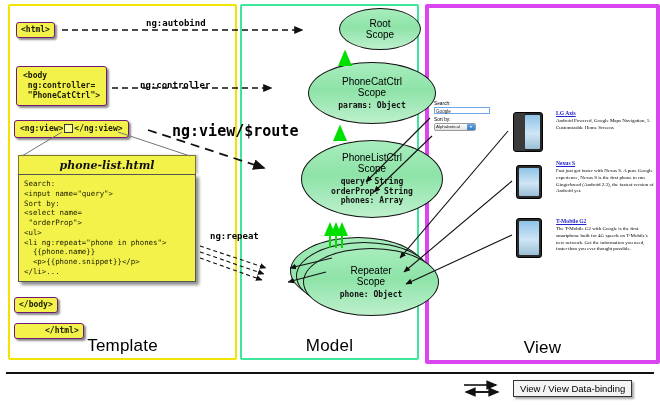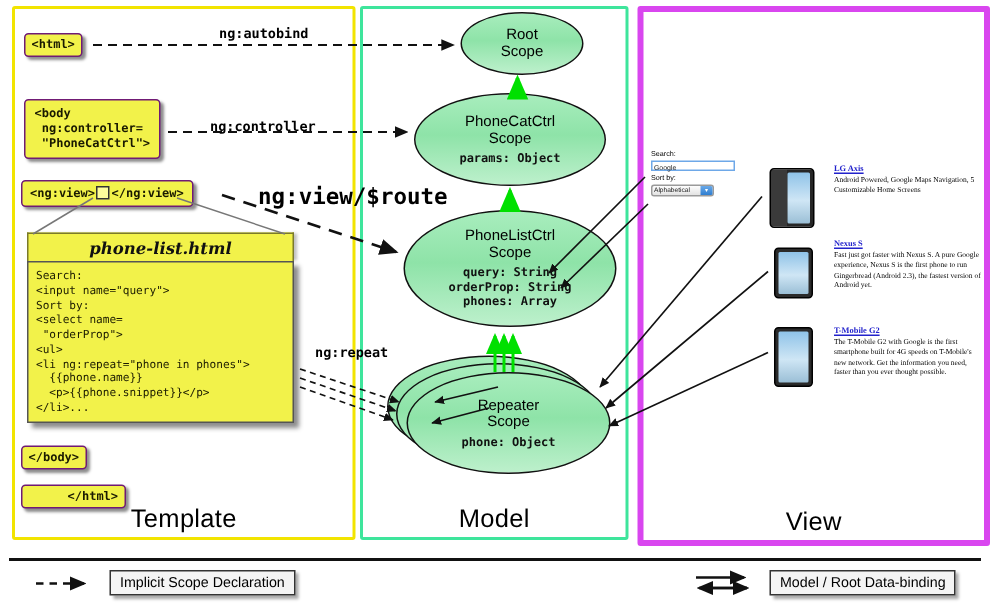--- a/index.html
+++ b/index.html
@@ -58,21 +58,21 @@
     font-size:7.4px;line-height:1.32;color:#1a1a00;
     padding:4px 5px;white-space:pre;
     box-shadow:3px 3px 3px rgba(0,0,0,.45);
   }
 
   
   .ellipse{
     position:absolute;border:1.6px solid #111;border-radius:50%;
     background:linear-gradient(to bottom,#a8edbd 0%,#8ee3a8 45%,#bdf0cc 100%);
     text-align:center;box-sizing:border-box;
-    display:flex;flex-direction:column;align-items:center;justify-content:center;
+    display:flex;flex-direction:column;align-items:center;justify-content:center;margin-left:32px;
   }
   .ell-title{font-size:10px;color:#000;line-height:1.1;}
   .ell-props{
     font-family:"DejaVu Sans Mono", monospace;
     font-size:8px;font-weight:bold;color:#111;line-height:1.22;margin-top:3px;
     white-space:pre;
   }
   .e-root{left:307px;top:8px;width:82px;height:42px;}
   .e-cat{left:276px;top:62px;width:128px;height:62px;}
   .e-list{left:269px;top:140px;width:142px;height:78px;}
@@ -309,31 +309,20 @@
   </svg>
 
   <div class="alabel al-autobind">ng:autobind</div>
   <div class="alabel al-controller">ng:controller</div>
   <div class="alabel al-route">ng:view/$route</div>
   <div class="alabel al-repeat">ng:repeat</div>
 
   <div class="legend">
     <div class="legend-rule"></div>
 
-    <div class="lg-item lg-1">
-      <svg width="44" height="12">
-        <defs>
-            <marker id="lm1" markerWidth="7" markerHeight="7" refX="6" refY="3" orient="auto">
-          <path d="M0,0 L7,3 L0,6 z" fill="#111"></path>
-            </marker>
-          </defs>
-        <path d="M2,6 L34,6" stroke="#111" stroke-width="1.6" stroke-dasharray="5,4" marker-end="url(#lm1)"></path>
-      </svg>
-      <span class="lg-box">Implicit Scope Declaration</span>
-    </div>
 
     <div class="lg-item lg-2">
       <svg width="44" height="12">
         <defs>
             <marker id="lm2" markerWidth="7" markerHeight="7" refX="6" refY="3" orient="auto">
           <path d="M0,0 L7,3 L0,6 z" fill="#00e000"></path>
             </marker>
           </defs>
         <path d="M2,6 L34,6" stroke="#00e000" stroke-width="2.6" marker-end="url(#lm2)"></path>
       </svg>
@@ -344,17 +333,17 @@
       <svg width="44" height="16">
         <defs>
           <marker id="lm3" markerWidth="7" markerHeight="7" refX="6" refY="3" orient="auto">
             <path d="M0,0 L7,3 L0,6 z" fill="#111"></path>
             </marker>
         </defs>
         <path d="M2,4 L34,4" stroke="#111" stroke-width="1.6" marker-end="url(#lm3)"></path>
         <path d="M36,11 L4,11" stroke="#111" stroke-width="1.6" marker-end="url(#lm3)" transform="translate(0,0)"></path>
         <path d="M10,11 L36,11" stroke="#111" stroke-width="1.6" marker-end="url(#lm3)"></path>
       </svg>
-      <span class="lg-box">Model / Root Data-binding</span>
+      <span class="lg-box">View / View Data-binding</span>
     </div>
   </div>
 
 </div>
 
 </body></html>

